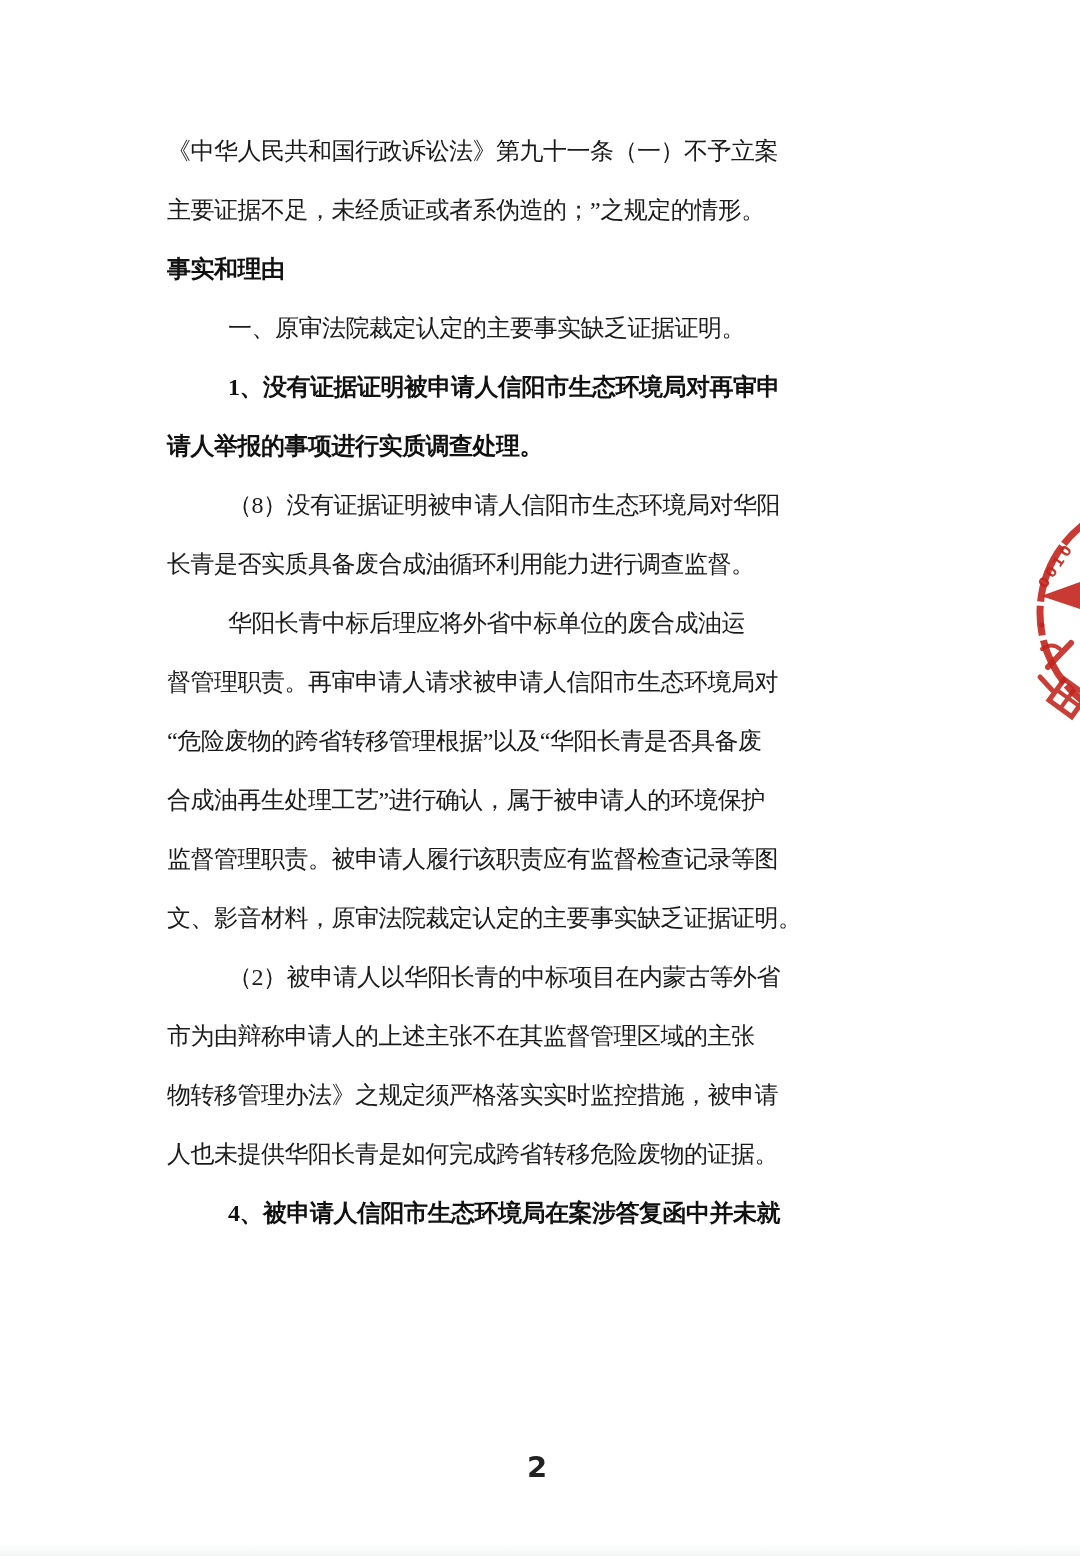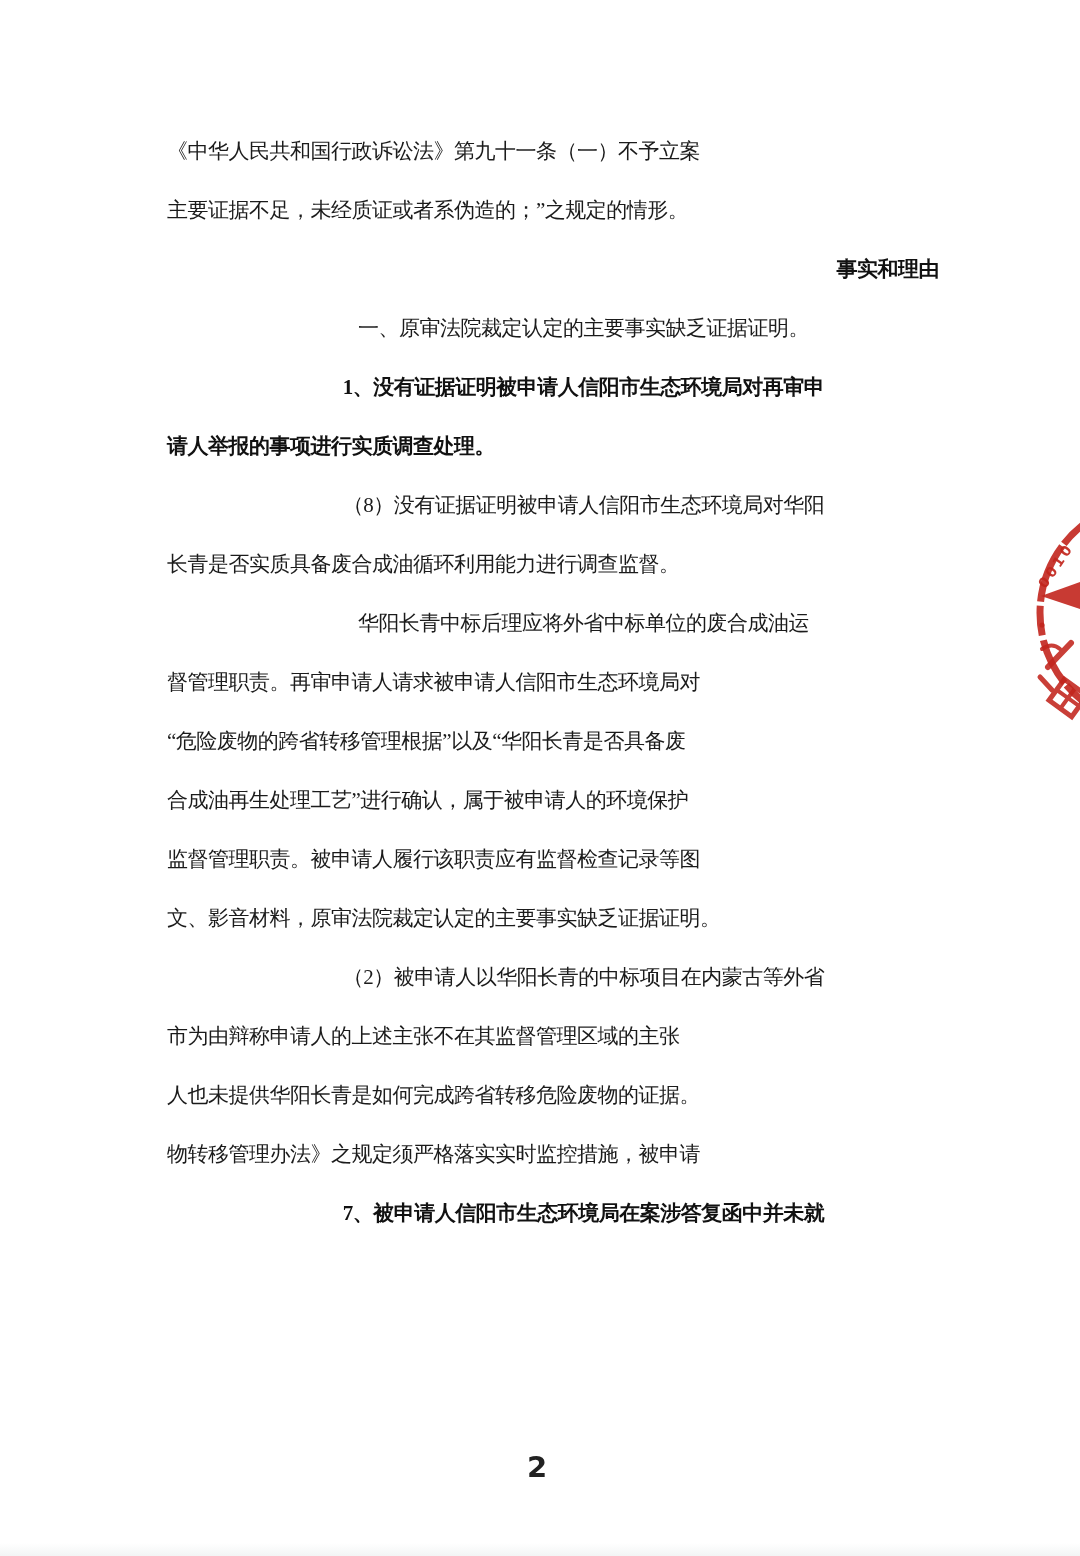--- a/index.html
+++ b/index.html
@@ -13,32 +13,32 @@
     height: 1556px;
     background: #ffffff;
     overflow: hidden;
   }
   
   .doc {
     position: absolute;
     left: 167px;
     top: 122px;
     width: 772px;
-    font-size: 21px;
+    font-size: 24px;
     line-height: 59px;
     color: #1b1b1b;
     letter-spacing: -0.5px;
   }
   .line {
     height: 59px;
     white-space: nowrap;
   }
-  .indent { padding-left: 61px; text-align: center; }
+  .indent { padding-left: 61px; }
   .bold   { font-weight: bold; color: #111; }
-  .center { text-align: right; padding-left: 0; }
+  .center { text-align: left; padding-left: 0; }
   
   .page-number {
     position: absolute;
     top: 1450px;
     left: 0;
     width: 1074px;
     text-align: center;
     font-family: "DejaVu Sans", sans-serif;
     font-weight: 600;
     font-size: 29px;
@@ -83,23 +83,23 @@
     <div class="line indent">（8）没有证据证明被申请人信阳市生态环境局对华阳</div>
     <div class="line">长青是否实质具备废合成油循环利用能力进行调查监督。</div>
     <div class="line indent">华阳长青中标后理应将外省中标单位的废合成油运</div>
     <div class="line">督管理职责。再审申请人请求被申请人信阳市生态环境局对</div>
     <div class="line">“危险废物的跨省转移管理根据”以及“华阳长青是否具备废</div>
     <div class="line">合成油再生处理工艺”进行确认，属于被申请人的环境保护</div>
     <div class="line">监督管理职责。被申请人履行该职责应有监督检查记录等图</div>
     <div class="line">文、影音材料，原审法院裁定认定的主要事实缺乏证据证明。</div>
     <div class="line indent">（2）被申请人以华阳长青的中标项目在内蒙古等外省</div>
     <div class="line">市为由辩称申请人的上述主张不在其监督管理区域的主张</div>
+    <div class="line">物转移管理办法》之规定须严格落实实时监控措施，被申请</div>
     <div class="line">人也未提供华阳长青是如何完成跨省转移危险废物的证据。</div>
-    <div class="line">物转移管理办法》之规定须严格落实实时监控措施，被申请</div>
-    <div class="line indent bold">7、被申请人信阳市生态环境局在案涉答复函中并未就</div>
+    <div class="line indent bold">4、被申请人信阳市生态环境局在案涉答复函中并未就</div>
   </div>
 
   <div class="seal">
     <svg width="240" height="240" viewBox="0 0 240 240">
       <g stroke="#c2251d" fill="none" opacity="0.9">
 
         <circle cx="118" cy="116" r="112" stroke-width="7" stroke-dasharray="34 4 22 3 48 5 30 4 60 3"></circle>
       </g>
 
       <text x="4" y="90" transform="rotate(-56 10 84)" font-family="DejaVu Sans, sans-serif" font-size="14" font-weight="bold" fill="#c2251d" letter-spacing="3" opacity="0.92">0010</text>

